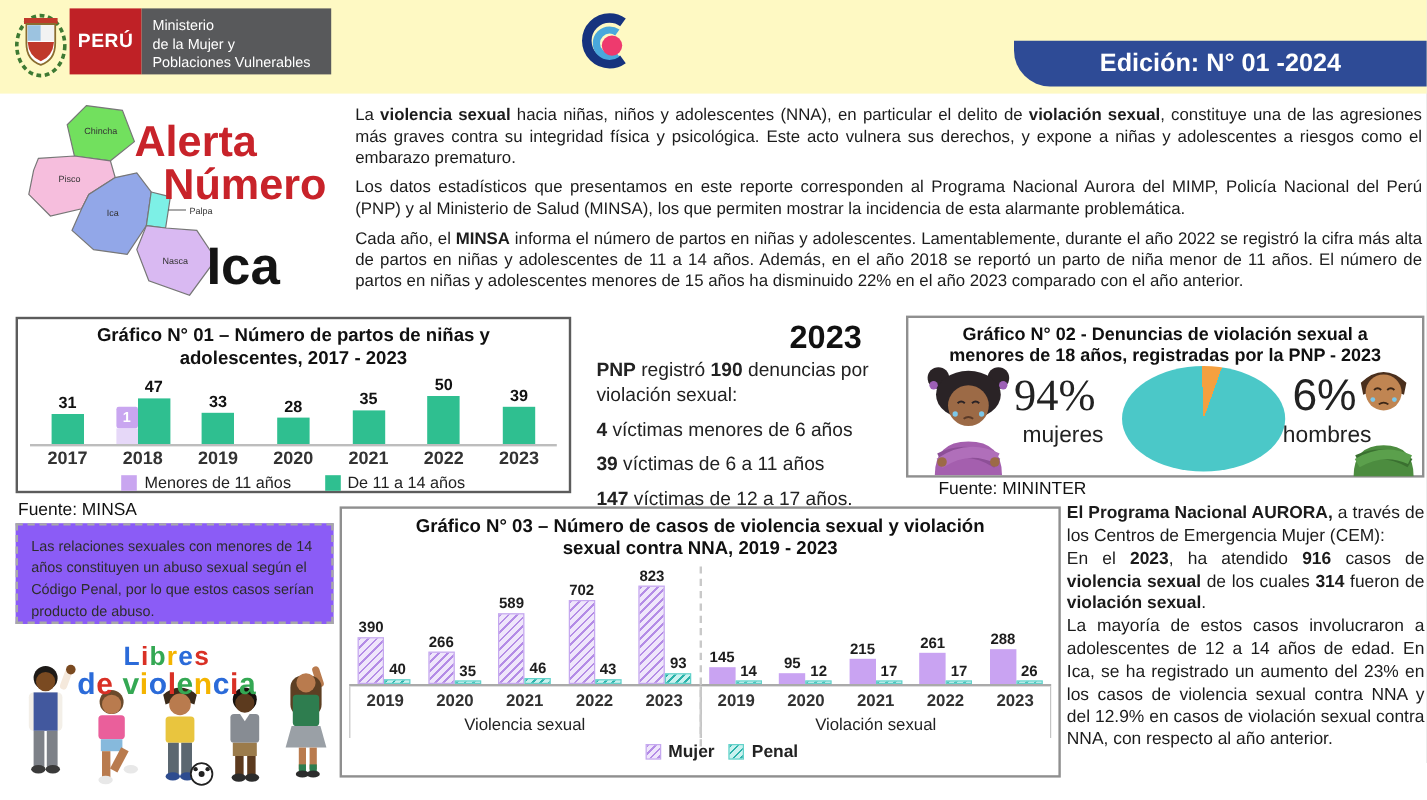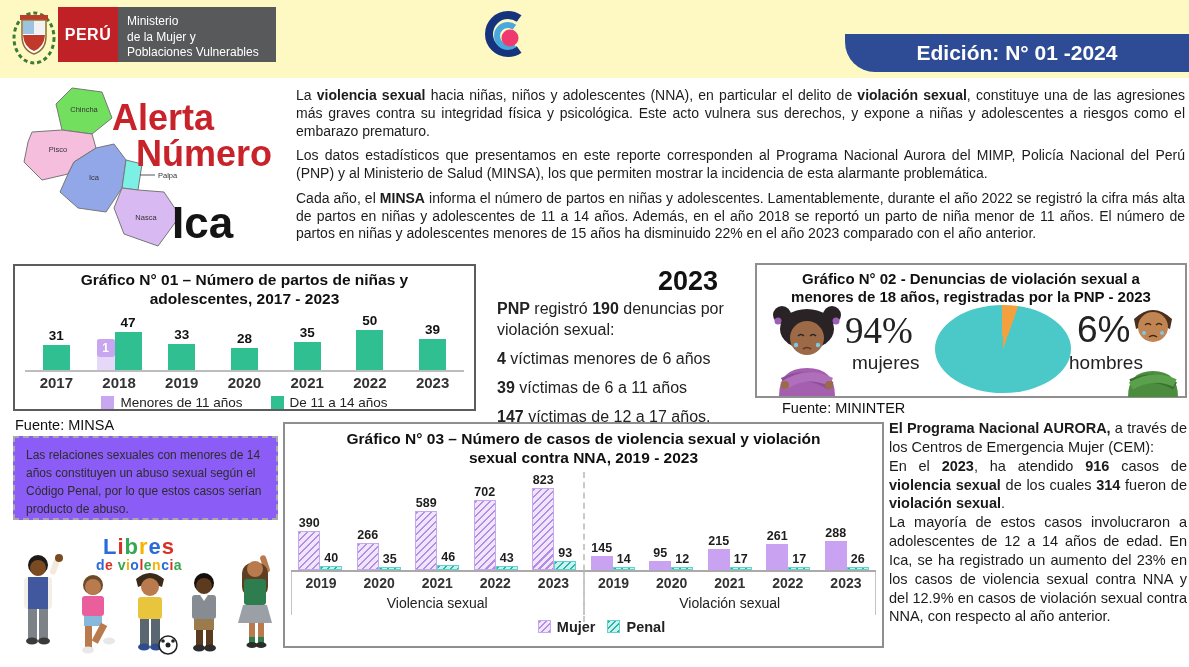--- a/index.html
+++ b/index.html
@@ -60,21 +60,21 @@
   .pct-big { position:absolute; font-size:37px; color:#222; }
   .pct-word { position:absolute; font-size:19px; color:#222; }
   .pie { position:absolute; left:178px; top:40px; width:136px; height:88px; border-radius:50%; }
   .fuente-mininter { position:absolute; left:782px; top:400px; font-size:14.5px; color:#111; }
 
   
   .note-box { position:absolute; left:13px; top:436px; width:265px; height:84px; border:2px dashed #a8a8a8; padding:8px 11px; font-size:12px; line-height:1.5; color:#2d2d2d; background:#8b5cf6; }
   .ninos-title { position:absolute; left:6px; top:514px; width:280px; text-align:center; font-size:19.5px; font-weight:800; color:#3fa844; }
   .libres { position:absolute; left:64px; top:536px; width:150px; text-align:center; font-weight:800; line-height:1.02; z-index:3; }
   .libres-w1 { font-size:22px; letter-spacing:1px; }
-  .libres-w2 { font-size:14px; letter-spacing:.5px; }
+  .libres-w2 { font-size:25px; letter-spacing:.5px; }
   .kids-svg { position:absolute; left:8px; top:553px; }
 
   
   .chart3-box { position:absolute; left:283px; top:422px; width:601px; height:226px; border:2px solid #8f8f8f; background:#fff; padding-top:6px; }
   .c3-groups { position:relative; margin:4px 6px 0; display:flex; }
   .c3-group { width:50%; }
   .c3-bars { height:100px; display:flex; align-items:flex-end; justify-content:space-around; border-bottom:2px solid #aaa; }
   .c3-slot { width:56px; display:flex; align-items:flex-end; justify-content:center; }
   .c3-col { display:flex; flex-direction:column; align-items:center; justify-content:flex-end; }
   .c3-lab { font-size:12.5px; font-weight:600; color:#1d1d1d; margin-bottom:1px; }

